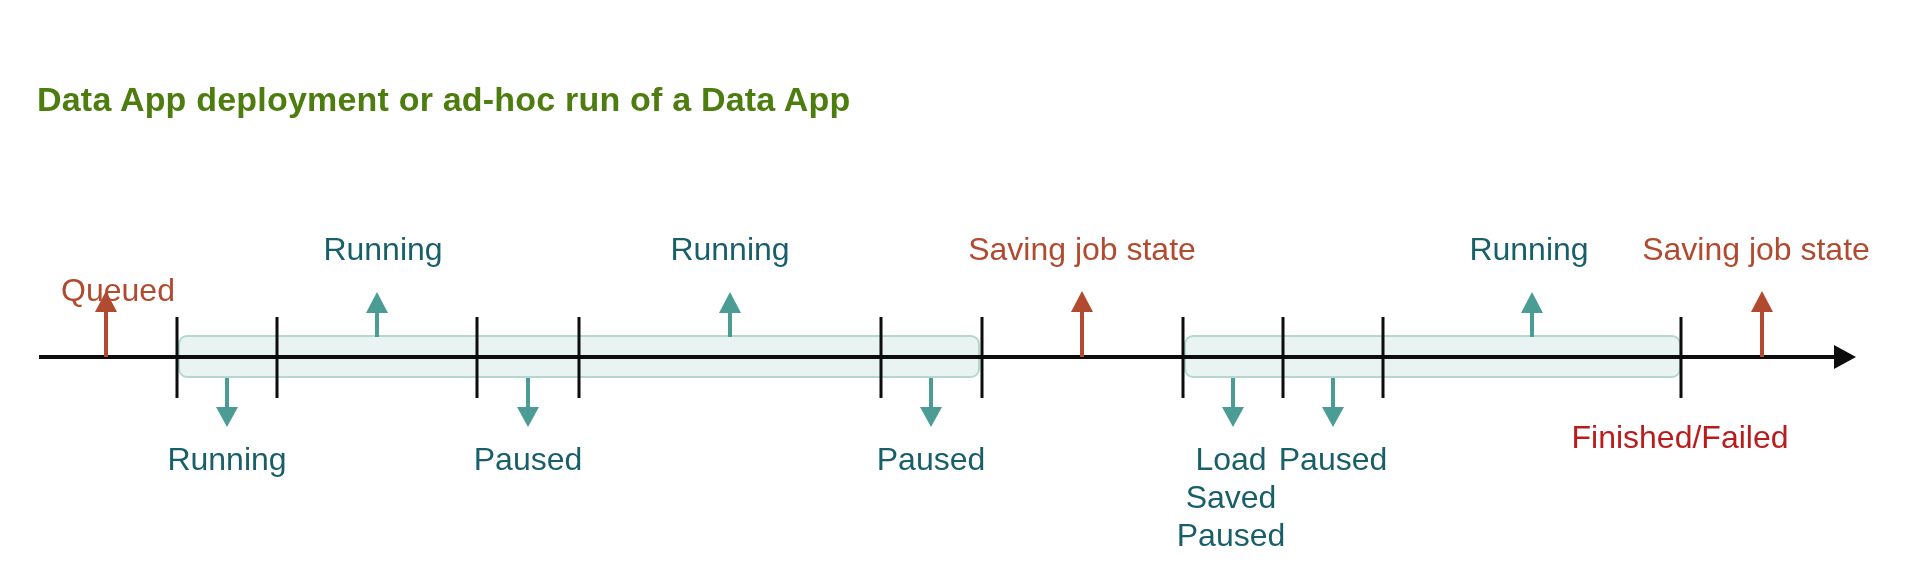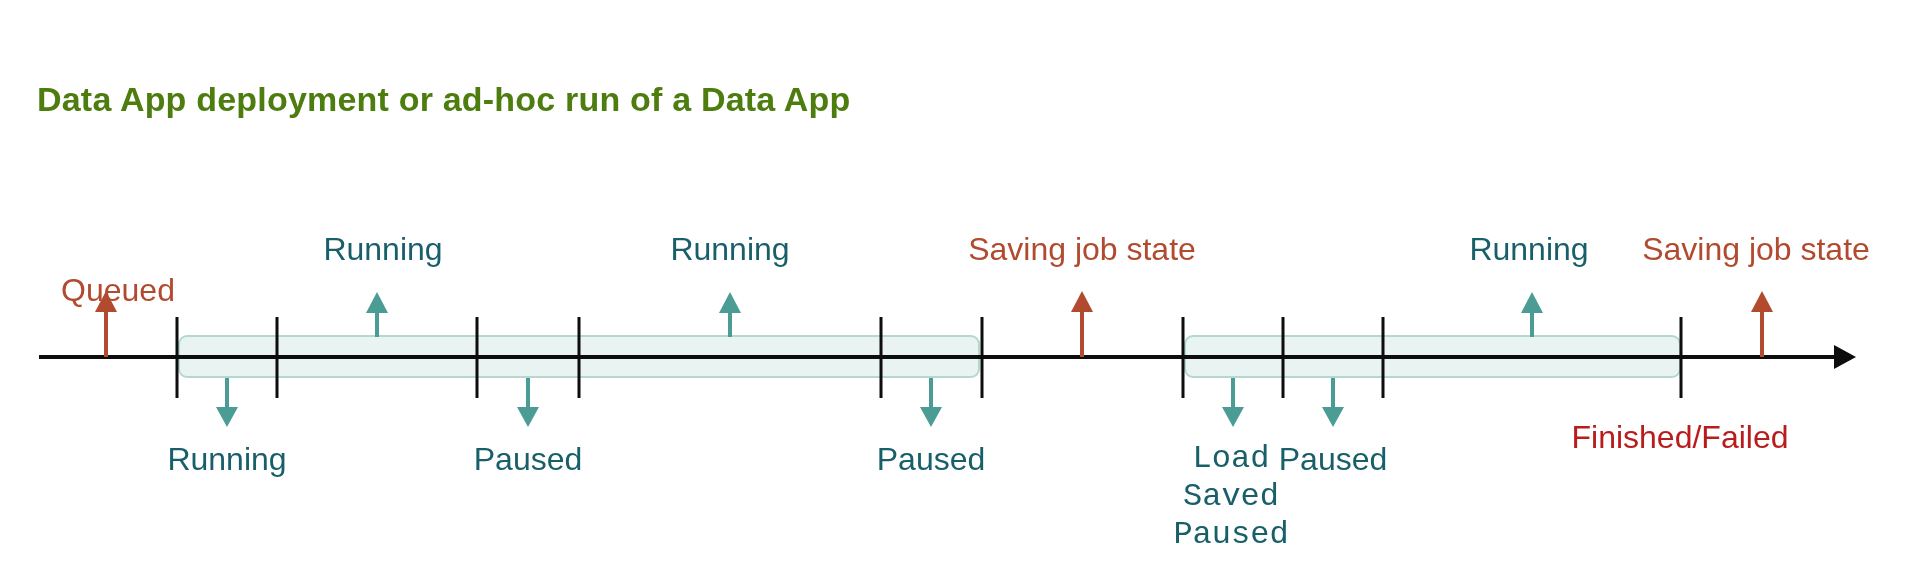--- a/index.html
+++ b/index.html
@@ -66,21 +66,21 @@
       <div class="head down" style="left: 227px; top: 407px; border-top-color: rgb(74, 156, 148);"></div>
       <div class="lbl" style="left: 227px; top: 440px; color: rgb(24, 95, 106);">Running</div>
       <div class="shaft" style="left: 528px; top: 378px; height: 29px; background: rgb(74, 156, 148);"></div>
       <div class="head down" style="left: 528px; top: 407px; border-top-color: rgb(74, 156, 148);"></div>
       <div class="lbl" style="left: 528px; top: 440px; color: rgb(24, 95, 106);">Paused</div>
       <div class="shaft" style="left: 931px; top: 378px; height: 29px; background: rgb(74, 156, 148);"></div>
       <div class="head down" style="left: 931px; top: 407px; border-top-color: rgb(74, 156, 148);"></div>
       <div class="lbl" style="left: 931px; top: 440px; color: rgb(24, 95, 106);">Paused</div>
       <div class="shaft" style="left: 1233px; top: 378px; height: 29px; background: rgb(74, 156, 148);"></div>
       <div class="head down" style="left: 1233px; top: 407px; border-top-color: rgb(74, 156, 148);"></div>
-      <div class="lbl" style="left: 1231px; top: 440px; color: rgb(24, 95, 106); font-family: Liberation Mono, monospace;">
+      <div class="lbl" style="left: 1231px; top: 440px; color: rgb(24, 95, 106);">
         <div>Load</div>
         <div>Saved</div>
         <div>Paused</div>
       </div>
       <div class="shaft" style="left: 1333px; top: 378px; height: 29px; background: rgb(74, 156, 148);"></div>
       <div class="head down" style="left: 1333px; top: 407px; border-top-color: rgb(74, 156, 148);"></div>
       <div class="lbl" style="left: 1333px; top: 440px; color: rgb(24, 95, 106);">Paused</div>
       <div class="lbl" style="left: 1680px; top: 418px; color: #b91c1c;">Finished/Failed</div>
     </div>
 </div>

